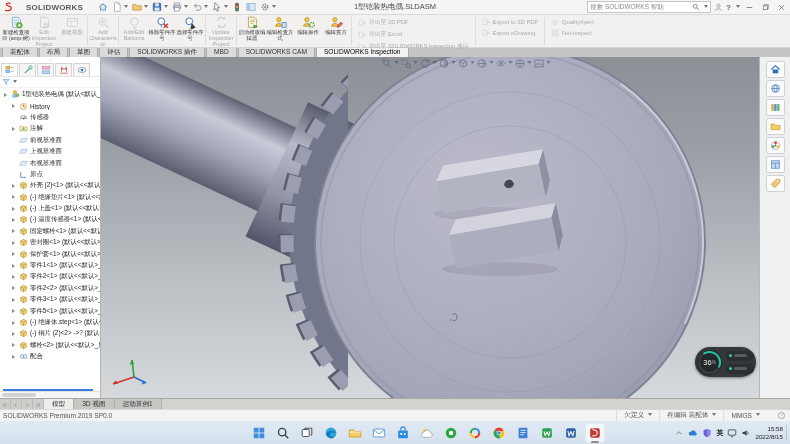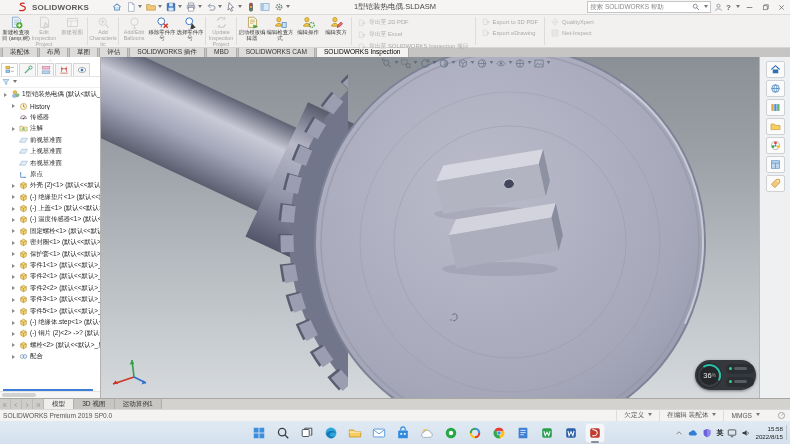--- a/index.html
+++ b/index.html
@@ -6,21 +6,21 @@
   body{width:790px;height:444px;position:relative;overflow:hidden;
        font-family:"Liberation Sans",sans-serif;background:#fff;
        -webkit-font-smoothing:antialiased}
   .ic{display:inline-flex;align-items:center;justify-content:center;flex:none}
   .ic svg{width:100%;height:100%}
   .ddm{width:0;height:0;border:2px solid transparent;border-top:3px solid #777;
        display:inline-block;margin-left:2px;flex:none}
   
   .titlebar{position:absolute;top:0;left:0;right:0;height:14px;background:#f6f5f4;
     border-bottom:1px solid #dcdad8;display:flex;align-items:center;font-size:8px;z-index:30}
-  .logo{display:flex;align-items:center;gap:4px;padding-left:17px;width:86px;flex:none}
+  .logo{display:flex;align-items:center;gap:12px;padding-left:3px;width:86px;flex:none}
   .logo .ic{width:11px;height:11px}
   .logo-text{font-size:8px;font-weight:bold;color:#5a5a5a;letter-spacing:.2px}
   .qat{display:flex;align-items:center;gap:2px;margin-left:8px}
   .qat-btn{display:flex;align-items:center;height:12px;padding:0 1px;border-radius:2px}
   .qat-btn .ic{width:10px;height:10px}
   .qat-btn .ddm{display:none}
   .qat-btn.hasdd .ddm{display:inline-block}
   .doc-title{position:absolute;left:50%;top:0;transform:translateX(-50%);height:14px;
     line-height:14px;font-size:7.5px;color:#4a4a4a;white-space:nowrap}
   .tbr{margin-left:auto;display:flex;align-items:center;gap:3px;padding-right:2px}
@@ -78,21 +78,21 @@
   
   .viewport{position:absolute;top:57px;left:100px;right:30px;bottom:45px;overflow:hidden;
     background:linear-gradient(180deg,#8b9096 0%,#9aa0a6 28%,#b8bdc2 62%,#d6dadd 100%);z-index:5}
   .viewport > svg.model{position:absolute;left:0;top:0;width:100%;height:100%}
   .hud{position:absolute;top:1px;left:calc(50% + 36px);transform:translateX(-50%);
     display:flex;align-items:center;gap:2px;opacity:.55;z-index:8}
   .hud-btn{display:flex;align-items:center}
   .hud-btn .ic{width:11px;height:11px}
   .hud-btn .ddm{border-top-color:#3c4f63}
   .triad{position:absolute;left:8px;bottom:8px;width:40px;height:34px;z-index:8}
-  .zoom-badge{position:absolute;right:4px;bottom:9px;width:61px;height:30px;background:#34373c;
+  .zoom-badge{position:absolute;right:4px;bottom:22px;width:61px;height:30px;background:#34373c;
     border-radius:16px;display:flex;align-items:center;z-index:9;box-shadow:0 1px 3px rgba(0,0,0,.45)}
   .zb-circle{width:25px;height:25px;border-radius:50%;background:#25272b;margin-left:2px;
     display:flex;align-items:center;justify-content:center;position:relative;flex:none}
   .zb-circle svg{position:absolute;inset:0}
   .zb-val{color:#ececec;font-size:7.5px;z-index:2}
   .zb-unit{color:#aaa;font-size:4.5px;z-index:2}
   .zb-btns{display:flex;flex-direction:column;gap:3px;margin-left:4px}
   .zb-btn{width:25px;height:10px;border-radius:5px;background:#2b2e33;display:flex;align-items:center;gap:2px;padding-left:3px}
   .zb-dot{width:3px;height:3px;border-radius:50%;background:#35d07f;flex:none}
   .zb-dash{width:13px;height:3px;background:#585d64;border-radius:2px}

